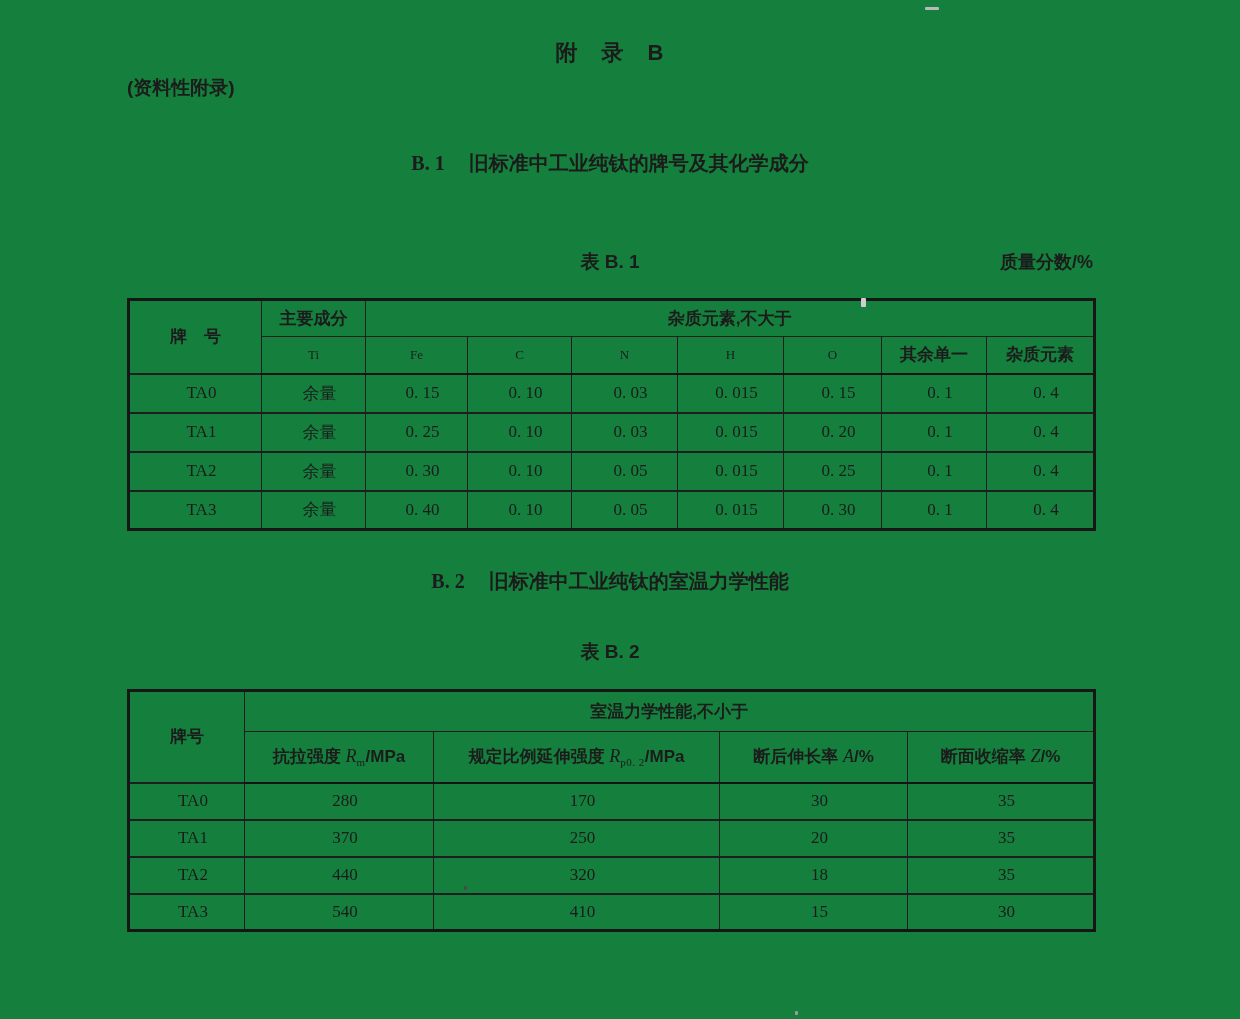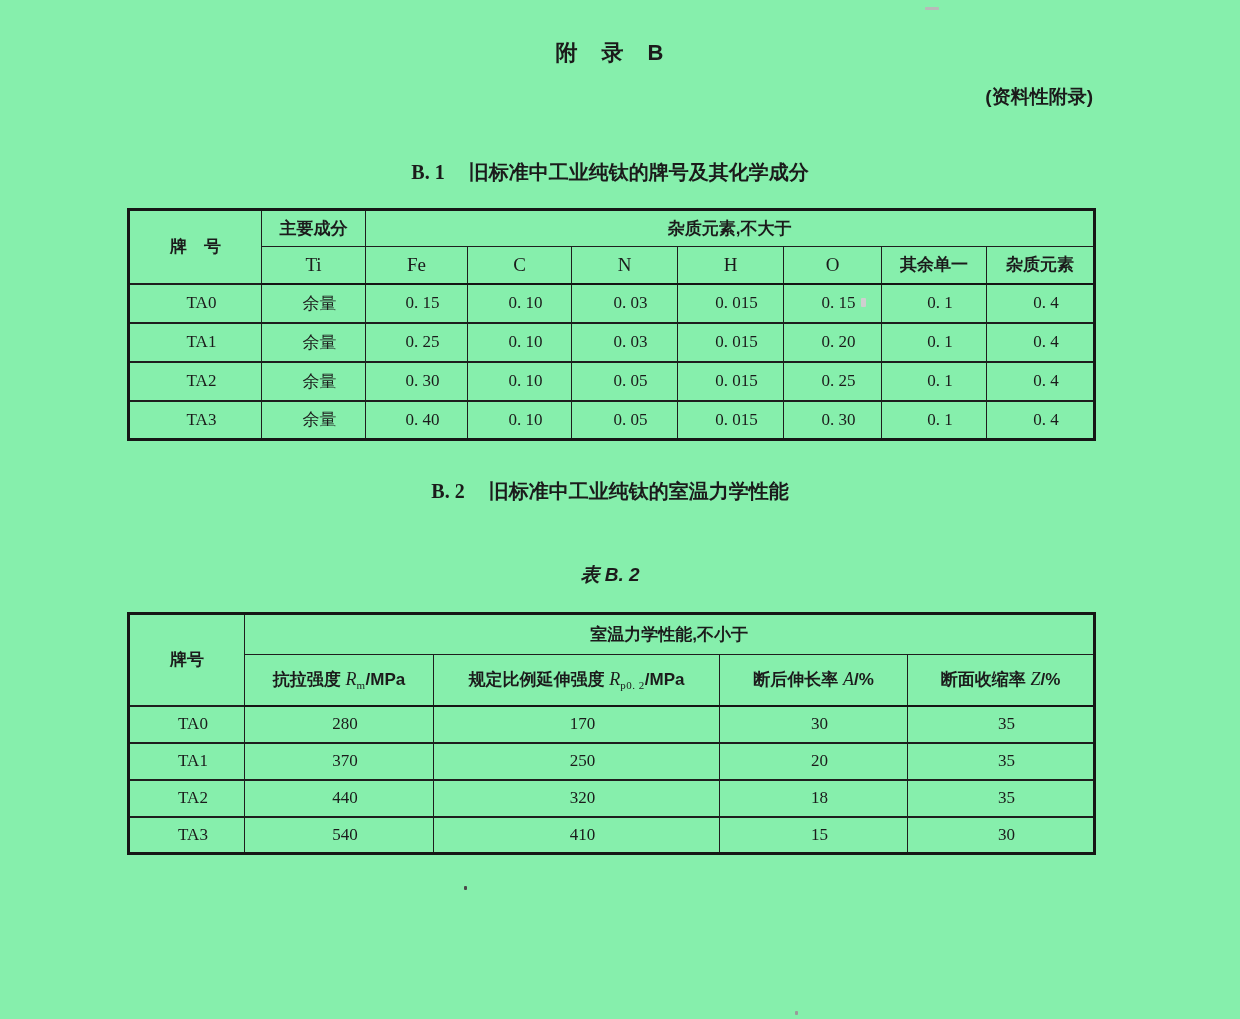--- a/index.html
+++ b/index.html
@@ -1,41 +1,41 @@
 <!DOCTYPE html>
 <html><head>
 <meta charset="utf-8">
 <style>
   * { margin: 0; padding: 0; box-sizing: border-box; }
   html, body { background: #e9e9e9; }
   .page {
     position: relative;
     width: 1240px;
     height: 1019px;
-    background: #86efac;
+    background: #15803d;
     color: #1b1b1b;
     font-family: "Liberation Serif", "DejaVu Serif", serif;
     overflow: hidden;
     padding-top: 38px;
   }
   .content { margin-left: 127px; width: 966px; }
 
   .appendix-label {
     text-align: center;
     font-family: "Liberation Sans", "DejaVu Sans", sans-serif;
     font-weight: bold;
     font-size: 22px;
     letter-spacing: 1px;
   }
   .appendix-type {
-    text-align: right;
+    text-align: left;
     font-family: "Liberation Sans", "DejaVu Sans", sans-serif;
     font-weight: bold;
     font-size: 19px;
-    margin-top: 16px;
+    margin-top: 7px;
   }
   .appendix-title {
     text-align: center;
     font-family: "Liberation Sans", "DejaVu Sans", sans-serif;
     font-weight: bold;
     font-size: 20px;
     margin-top: 9px;
   }
 
   .section-heading {
@@ -46,21 +46,21 @@
   }
   .section-heading.b1 { margin-top: 49px; }
   .section-heading.b2 { margin-top: 37px; }
   .sec-num {
     font-family: "Liberation Serif", "DejaVu Serif", serif;
     margin-right: 24px;
   }
 
   .caption-row { position: relative; text-align: center; height: 27px; }
   .caption-row.c1 { margin-top: 72px; }
-  .caption-row.c2 { margin-top: 57px; font-style: italic; }
+  .caption-row.c2 { margin-top: 44px; }
   .table-caption {
     font-family: "Liberation Sans", "DejaVu Sans", sans-serif;
     font-weight: bold;
     font-size: 19px;
   }
   .unit-note {
     position: absolute;
     right: 0; top: 1px;
     font-family: "Liberation Sans", "DejaVu Sans", sans-serif;
     font-weight: bold;
@@ -81,21 +81,21 @@
     overflow: hidden;
   }
   .doc-table thead th {
     font-family: "Liberation Sans", "DejaVu Sans", sans-serif;
     font-weight: bold;
     font-size: 17px;
   }
   .doc-table thead th.el {
     font-family: "Liberation Serif", "DejaVu Serif", serif;
     font-weight: normal;
-    font-size: 19px;
+    font-size: 13px;
   }
   .doc-table thead tr.hdr-bottom th { border-bottom: 2.8px solid #141414; }
   .doc-table tbody td {
     font-family: "Liberation Serif", "DejaVu Serif", serif;
     font-size: 17px;
     border-top-width: 2.4px;
     padding-left: 12px;
   }
   table.t1 { margin-top: 22px; }
   table.t2 { margin-top: 23px; }
@@ -134,20 +134,24 @@
   <div class="speck s4"></div>
 
   <div class="content">
     <div class="appendix-label">附　录　B</div>
     <div class="appendix-type">(资料性附录)</div>
 
     <div class="section-heading b1">
       <span class="sec-num">B. 1</span><span>旧标准中工业纯钛的牌号及其化学成分</span>
     </div>
 
+    <div class="caption-row c1">
+      <span class="table-caption">表 B. 1</span>
+      <span class="unit-note">质量分数/%</span>
+    </div>
 
     <table class="doc-table t1">
       <colgroup>
         <col style="width:133px">
           <col style="width:104px">
           <col style="width:102px">
           <col style="width:104px">
           <col style="width:106px">
           <col style="width:106px">
           <col style="width:98px">

